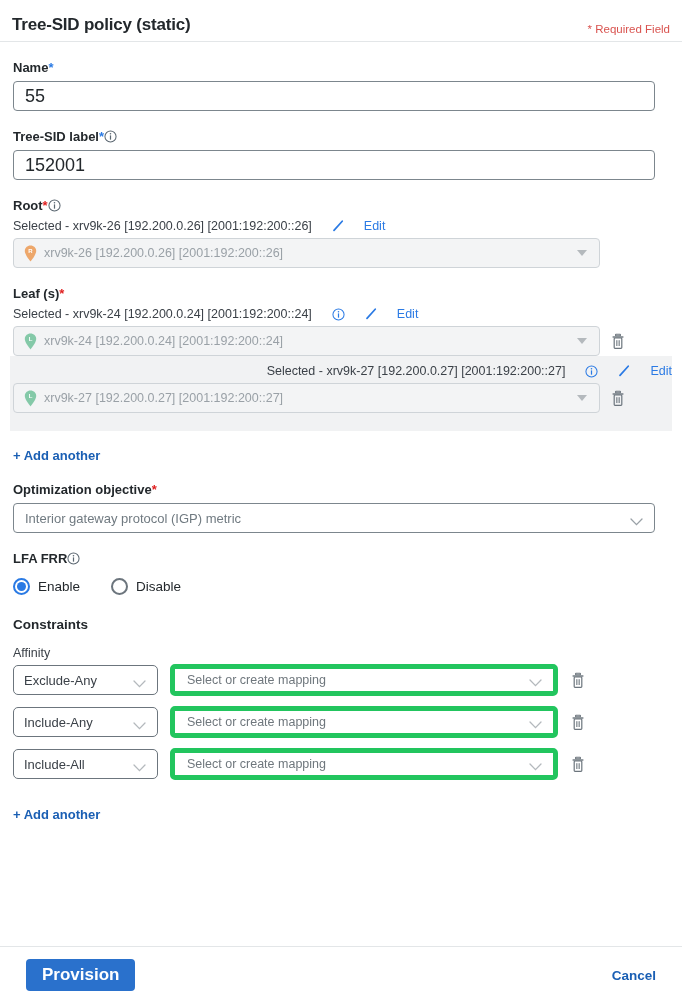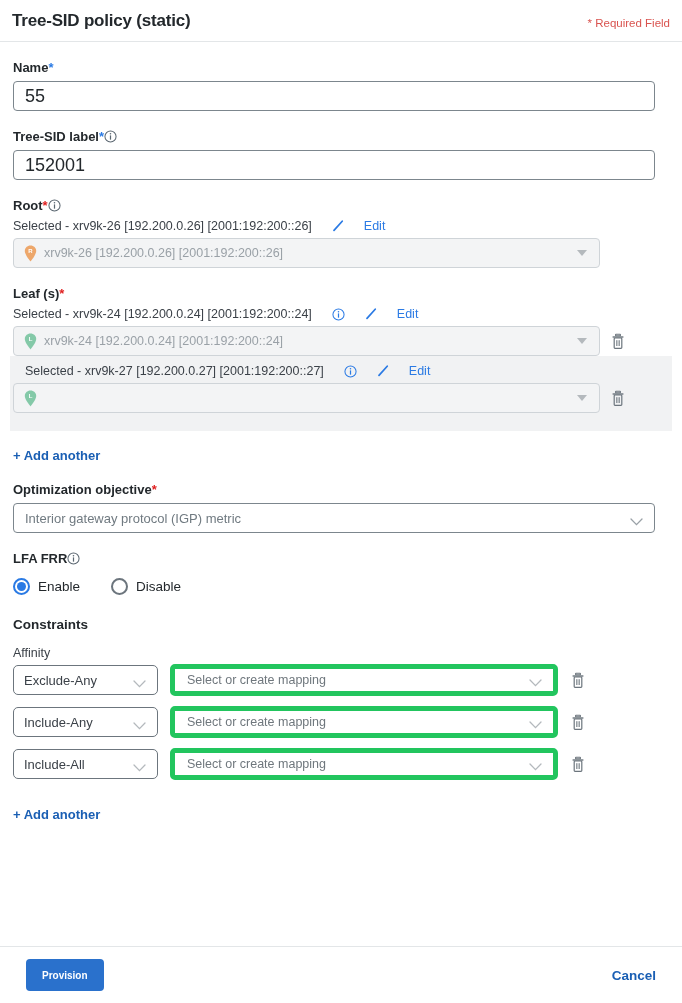--- a/index.html
+++ b/index.html
@@ -8,21 +8,21 @@
     background: #ffffff;
     font-family: "Liberation Sans", sans-serif;
     color: #2b2f33;
   }
   body { width: 682px; height: 1003px; position: relative; overflow: hidden; }
 
   
   .header {
     height: 35px;
     display: flex;
-    align-items: center;
+    align-items: flex-end;
     justify-content: space-between;
     padding: 6px 12px 0 12px;
   }
   .page-title {
     font-size: 17px;
     font-weight: bold;
     color: #23282c;
     letter-spacing: -0.2px;
   }
   .required-note {
@@ -130,21 +130,21 @@
     width: 16px; height: 17px;
     flex: none;
     cursor: pointer;
   }
 
   .leaf-block {
     background: #f1f2f3;
     padding: 8px 0 18px 0;
     margin: 0 -3px;
   }
-  .leaf-block .selected-line { padding-left: 15px; }
+  .leaf-block .selected-line { padding-left: 15px; justify-content: flex-end; }
   .leaf-block .pin-row { padding-left: 3px; }
 
   .add-another {
     color: #1a5fb4;
     font-size: 13px;
     font-weight: bold;
     margin-top: 17px;
     display: inline-block;
     cursor: pointer;
   }
@@ -266,21 +266,21 @@
     justify-content: space-between;
     padding: 0 26px 0 26px;
   }
   .btn-provision {
     background: #2a71cc;
     color: #fff;
     border: none;
     border-radius: 4px;
     height: 32px;
     padding: 0 16px;
-    font-size: 10px;
+    font-size: 17px;
     font-weight: bold;
     font-family: "Liberation Sans", sans-serif;
     cursor: pointer;
   }
   .btn-cancel {
     color: #1a5fb4;
     font-size: 13.5px;
     font-weight: bold;
     cursor: pointer;
   }
@@ -419,20 +419,21 @@
       <span class="edit-link">Edit</span>
     </div>
     <div class="pin-row">
       <div class="pin-select leaf">
         <span class="pin">
           <svg width="13" height="17" viewBox="0 0 13 17">
               <path d="M6.5 0.6 C3.2 0.6 0.8 3.0 0.8 6.1 C0.8 9.9 6.5 16.4 6.5 16.4 C6.5 16.4 12.2 9.9 12.2 6.1 C12.2 3.0 9.8 0.6 6.5 0.6 Z" fill="#84c9a8"></path>
               <text x="6.5" y="8.4" font-family="Liberation Sans, sans-serif" font-size="6" font-weight="bold" fill="#ffffff" text-anchor="middle">L</text>
             </svg>
         </span>
+        <span class="pin-text">xrv9k-27 [192.200.0.27] [2001:192:200::27]</span>
         <span class="caret-solid"></span>
       </div>
       <span class="trash">
         <svg width="16" height="17" viewBox="0 0 16 17">
             <rect x="5.6" y="1.2" width="4.8" height="1.6" rx="0.4" fill="none" stroke="#6c757d" stroke-width="1.1"></rect>
             <rect x="2.6" y="3.3" width="10.8" height="1.4" fill="#6c757d"></rect>
             <rect x="4.2" y="5.0" width="7.6" height="10.3" rx="0.8" fill="none" stroke="#6c757d" stroke-width="1.2"></rect>
             <rect x="6.3" y="7.2" width="1.1" height="5.8" fill="#6c757d"></rect>
             <rect x="8.6" y="7.2" width="1.1" height="5.8" fill="#6c757d"></rect>
           </svg>

